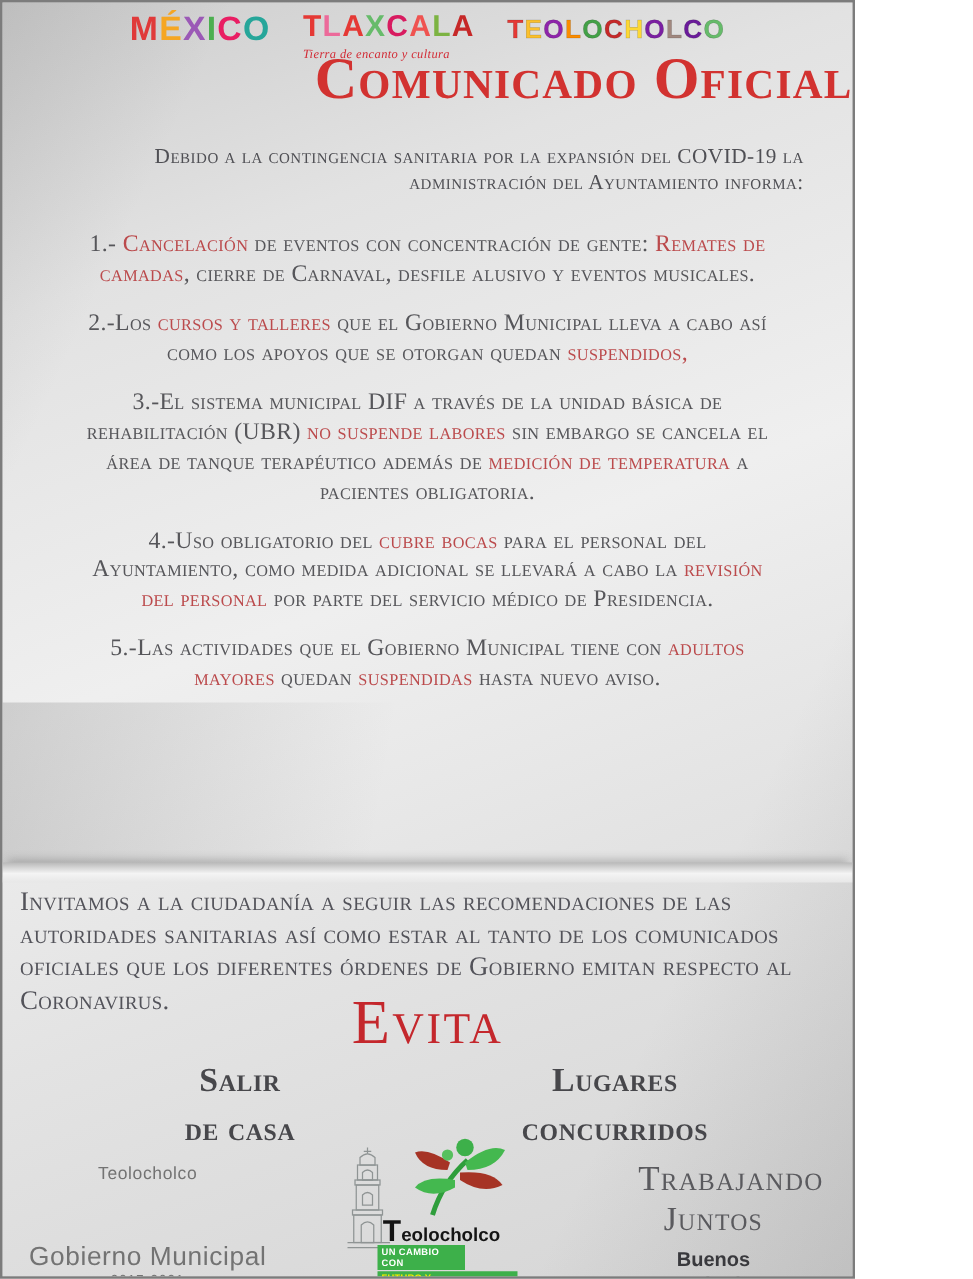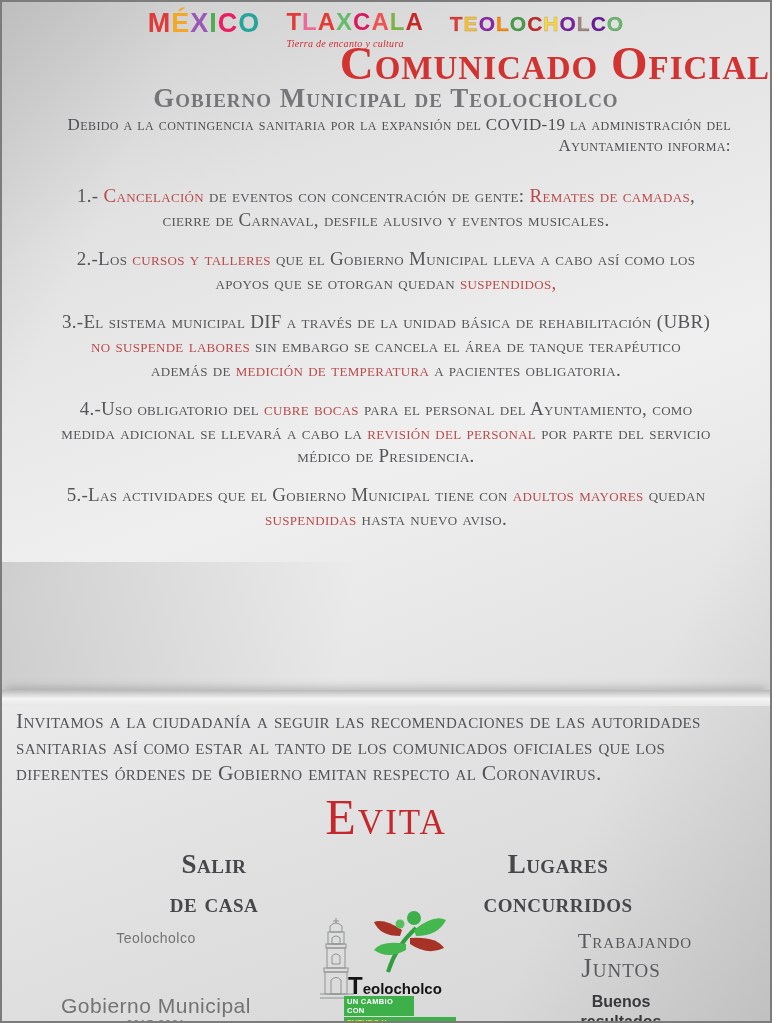--- a/index.html
+++ b/index.html
@@ -3,21 +3,21 @@
 <meta charset="utf-8">
 <style>
   :root{
     --title-red:#d23230; --hl-red:#bb4a4c; --evita-red:#c4272c;
     --body-gray:#56565a; --subtitle-gray:#76767a; --logo-green:#3db04a;
   }
   *{margin:0;padding:0;box-sizing:border-box;}
   html,body{width:778px;height:1023px;}
   body{font-family:"Liberation Serif",serif;overflow:hidden;}
   .page{
-    position:relative;width:772px;height:1023px;
+    position:relative;width:684px;height:1023px;
     border:2px solid #7c7c7c;
     background:
       linear-gradient(115deg, rgba(120,120,120,.18) 0%, rgba(255,255,255,0) 16%),
       linear-gradient(295deg, rgba(110,110,110,.20) 0%, rgba(255,255,255,0) 22%),
       linear-gradient(160deg,#cdcdcd 0%,#e2e2e2 20%,#efefef 46%,#e3e3e3 68%,#d5d5d5 100%);
     overflow:hidden;
   }
   .sheen{position:absolute;pointer-events:none;left:0;right:0;}
   .sheen1{top:560px;height:140px;background:linear-gradient(100deg,rgba(90,90,90,.22),rgba(255,255,255,0) 45%);}
   .fold{position:absolute;top:688px;left:0;right:0;height:16px;
@@ -56,21 +56,21 @@
   .f-left .org{font-size:21px;letter-spacing:.5px;margin-top:48px;}
   .f-left .years{font-size:10.5px;letter-spacing:1px;}
   .f-center{position:relative;width:150px;height:108px;}
   .f-center .name-row{position:absolute;left:32px;top:58px;color:#141414;font-family:"Liberation Sans",sans-serif;font-weight:700;white-space:nowrap;}
   .f-center .bigT{font-size:24px;}
   .f-center .rest{font-size:15px;}
   .bars{position:absolute;left:28px;top:82px;width:112px;font-family:"Liberation Sans",sans-serif;font-weight:700;}
   .bar1{background:var(--logo-green);color:#fff;font-size:7.5px;padding:1px 3px;width:70px;letter-spacing:.3px;}
   .bar2{background:var(--logo-green);color:#f8ec00;font-size:7.5px;padding:1px 3px;margin-top:1px;letter-spacing:.2px;}
   .f-right{width:230px;display:flex;flex-direction:column;align-items:center;padding-top:14px;}
-  .slogan1{font-variant:small-caps;font-size:22px;color:#5a5a5e;letter-spacing:1px;line-height:1.15;margin-left:28px;}
+  .slogan1{font-variant:small-caps;font-size:28px;color:#5a5a5e;letter-spacing:1px;line-height:1.15;margin-left:28px;}
   .slogan2{font-variant:small-caps;font-size:27px;color:#5a5a5e;letter-spacing:1px;line-height:1.15;}
   .red-rule{width:215px;height:3px;margin-top:2px;border-radius:2px;
     background:linear-gradient(90deg,rgba(150,30,30,0) 0%,#8e1f1f 18%,#b03030 55%,rgba(150,30,30,.15) 100%);}
   .f-sub{font-family:"Liberation Sans",sans-serif;font-weight:700;color:#39393d;font-size:16px;line-height:1.25;margin-top:6px;text-align:center;}
   svg{display:block;}
   .crest-svg{opacity:.85;}
   .church-svg{position:absolute;left:0;top:2px;}
   .plant-svg{position:absolute;left:34px;top:-6px;}
 </style>
 </head>
@@ -82,21 +82,20 @@
   <div class="logos-row">
     <div class="brand brand-mexico"><span style="color: rgb(224, 58, 58);">M</span><span style="color: rgb(245, 166, 35);">É</span><span style="color: rgb(155, 89, 182);">X</span><span style="color: rgb(76, 175, 80);">I</span><span style="color: rgb(233, 30, 99);">C</span><span style="color: rgb(38, 166, 154);">O</span></div>
     <div>
       <div class="brand brand-tlaxcala"><span style="color: rgb(229, 57, 53);">T</span><span style="color: rgb(236, 106, 154);">L</span><span style="color: rgb(229, 57, 53);">A</span><span style="color: rgb(102, 187, 106);">X</span><span style="color: rgb(216, 27, 96);">C</span><span style="color: rgb(239, 83, 80);">A</span><span style="color: rgb(124, 179, 66);">L</span><span style="color: rgb(198, 40, 40);">A</span></div>
       <div class="tagline">Tierra de encanto y cultura</div>
     </div>
     <div class="brand brand-teolocholco"><span style="color: rgb(229, 57, 53);">T</span><span style="color: rgb(251, 192, 45);">E</span><span style="color: rgb(142, 36, 170);">O</span><span style="color: rgb(251, 140, 0);">L</span><span style="color: rgb(67, 160, 71);">O</span><span style="color: rgb(198, 40, 40);">C</span><span style="color: rgb(253, 216, 53);">H</span><span style="color: rgb(123, 31, 162);">O</span><span style="color: rgb(161, 136, 127);">L</span><span style="color: rgb(106, 27, 154);">C</span><span style="color: rgb(102, 187, 106);">O</span></div>
   </div>
 
   <h1 class="title">Comunicado Oficial</h1>
-  <h2 class="subtitle">Gobierno Municipal de Teolocholco</h2>
 
   <p class="intro">Debido a la contingencia sanitaria por la expansión del COVID-19 la administración del Ayuntamiento informa:</p>
 
   <div class="items">
       <p class="item"><span>1.- </span><span class="hl">Cancelación</span><span> de eventos con concentración de gente: </span><span class="hl">Remates de camadas</span><span>, cierre de Carnaval, desfile alusivo y eventos musicales.</span></p>
       <p class="item"><span>2.-Los </span><span class="hl">cursos y talleres</span><span> que el Gobierno Municipal lleva a cabo así como los apoyos que se otorgan quedan </span><span class="hl">suspendidos,</span></p>
       <p class="item"><span>3.-El sistema municipal DIF a través de la unidad básica de rehabilitación (UBR) </span><span class="hl">no suspende labores</span><span> sin embargo se cancela el área de tanque terapéutico además de </span><span class="hl">medición de temperatura</span><span> a pacientes obligatoria.</span></p>
       <p class="item"><span>4.-Uso obligatorio del </span><span class="hl">cubre bocas</span><span> para el personal del Ayuntamiento, como medida adicional se llevará a cabo la </span><span class="hl">revisión del personal</span><span> por parte del servicio médico de Presidencia.</span></p>
       <p class="item"><span>5.-Las actividades que el Gobierno Municipal tiene con </span><span class="hl">adultos mayores</span><span> quedan </span><span class="hl">suspendidas</span><span> hasta nuevo aviso.</span></p>
     </div>

